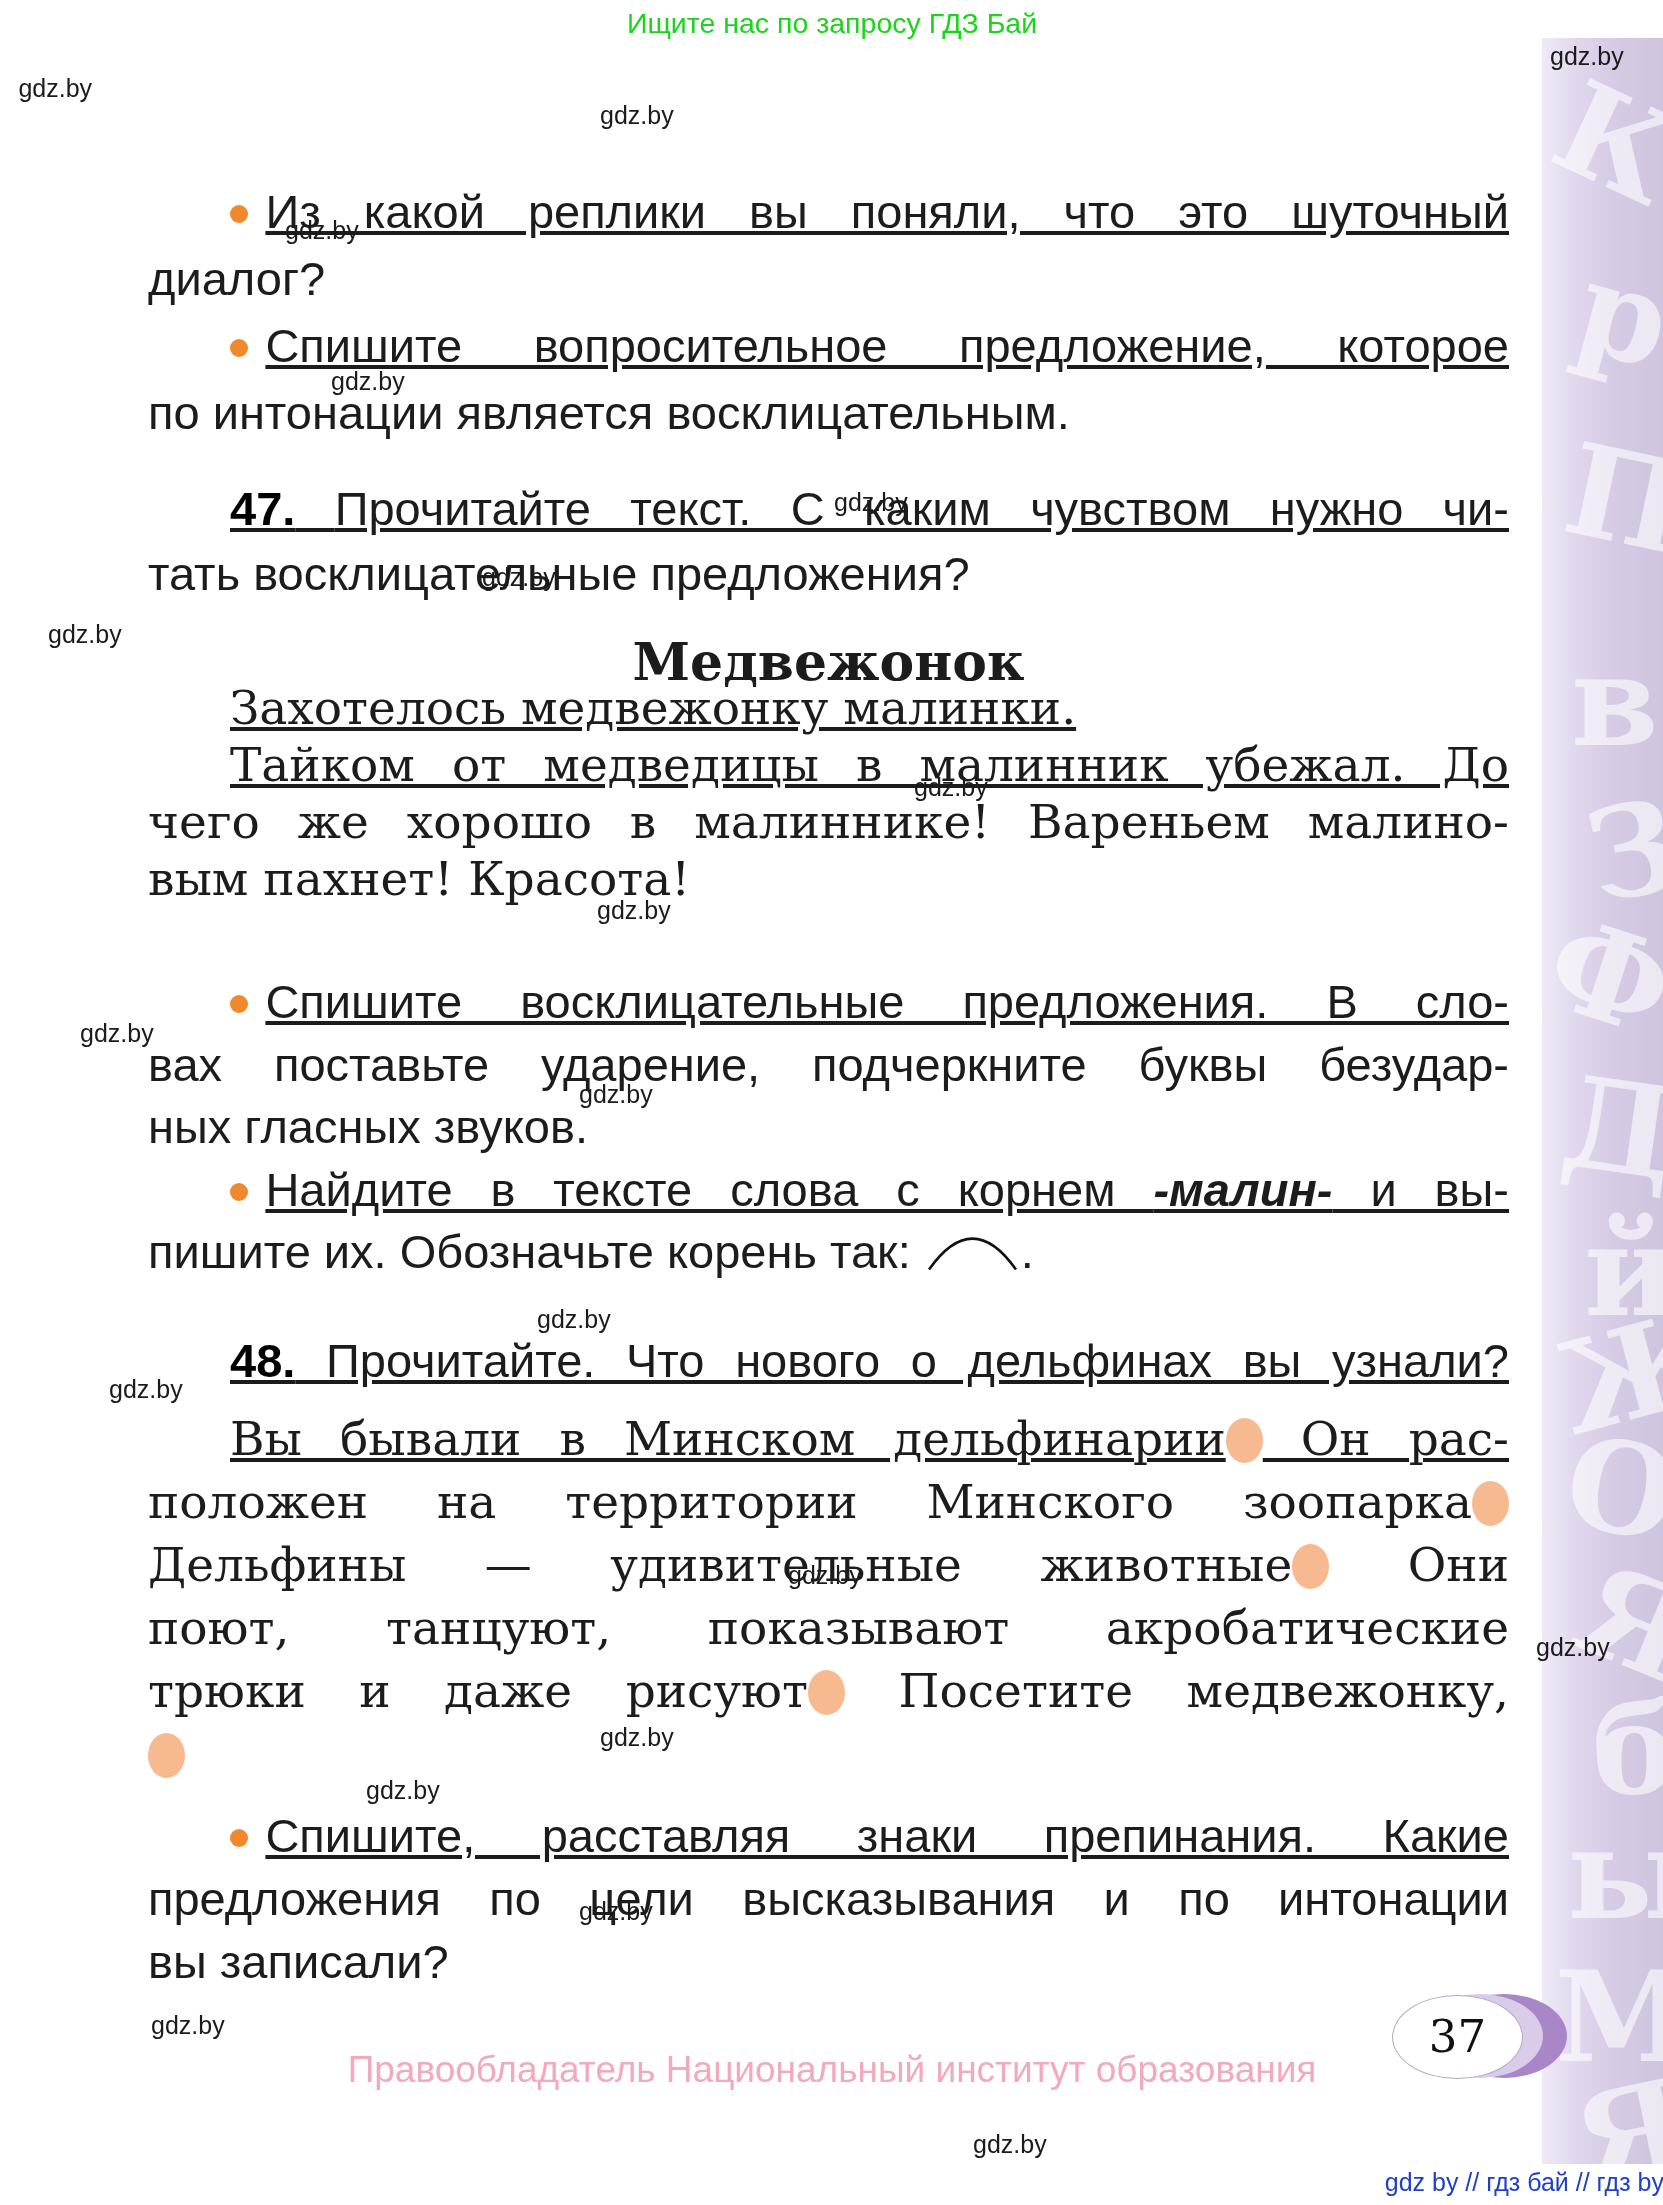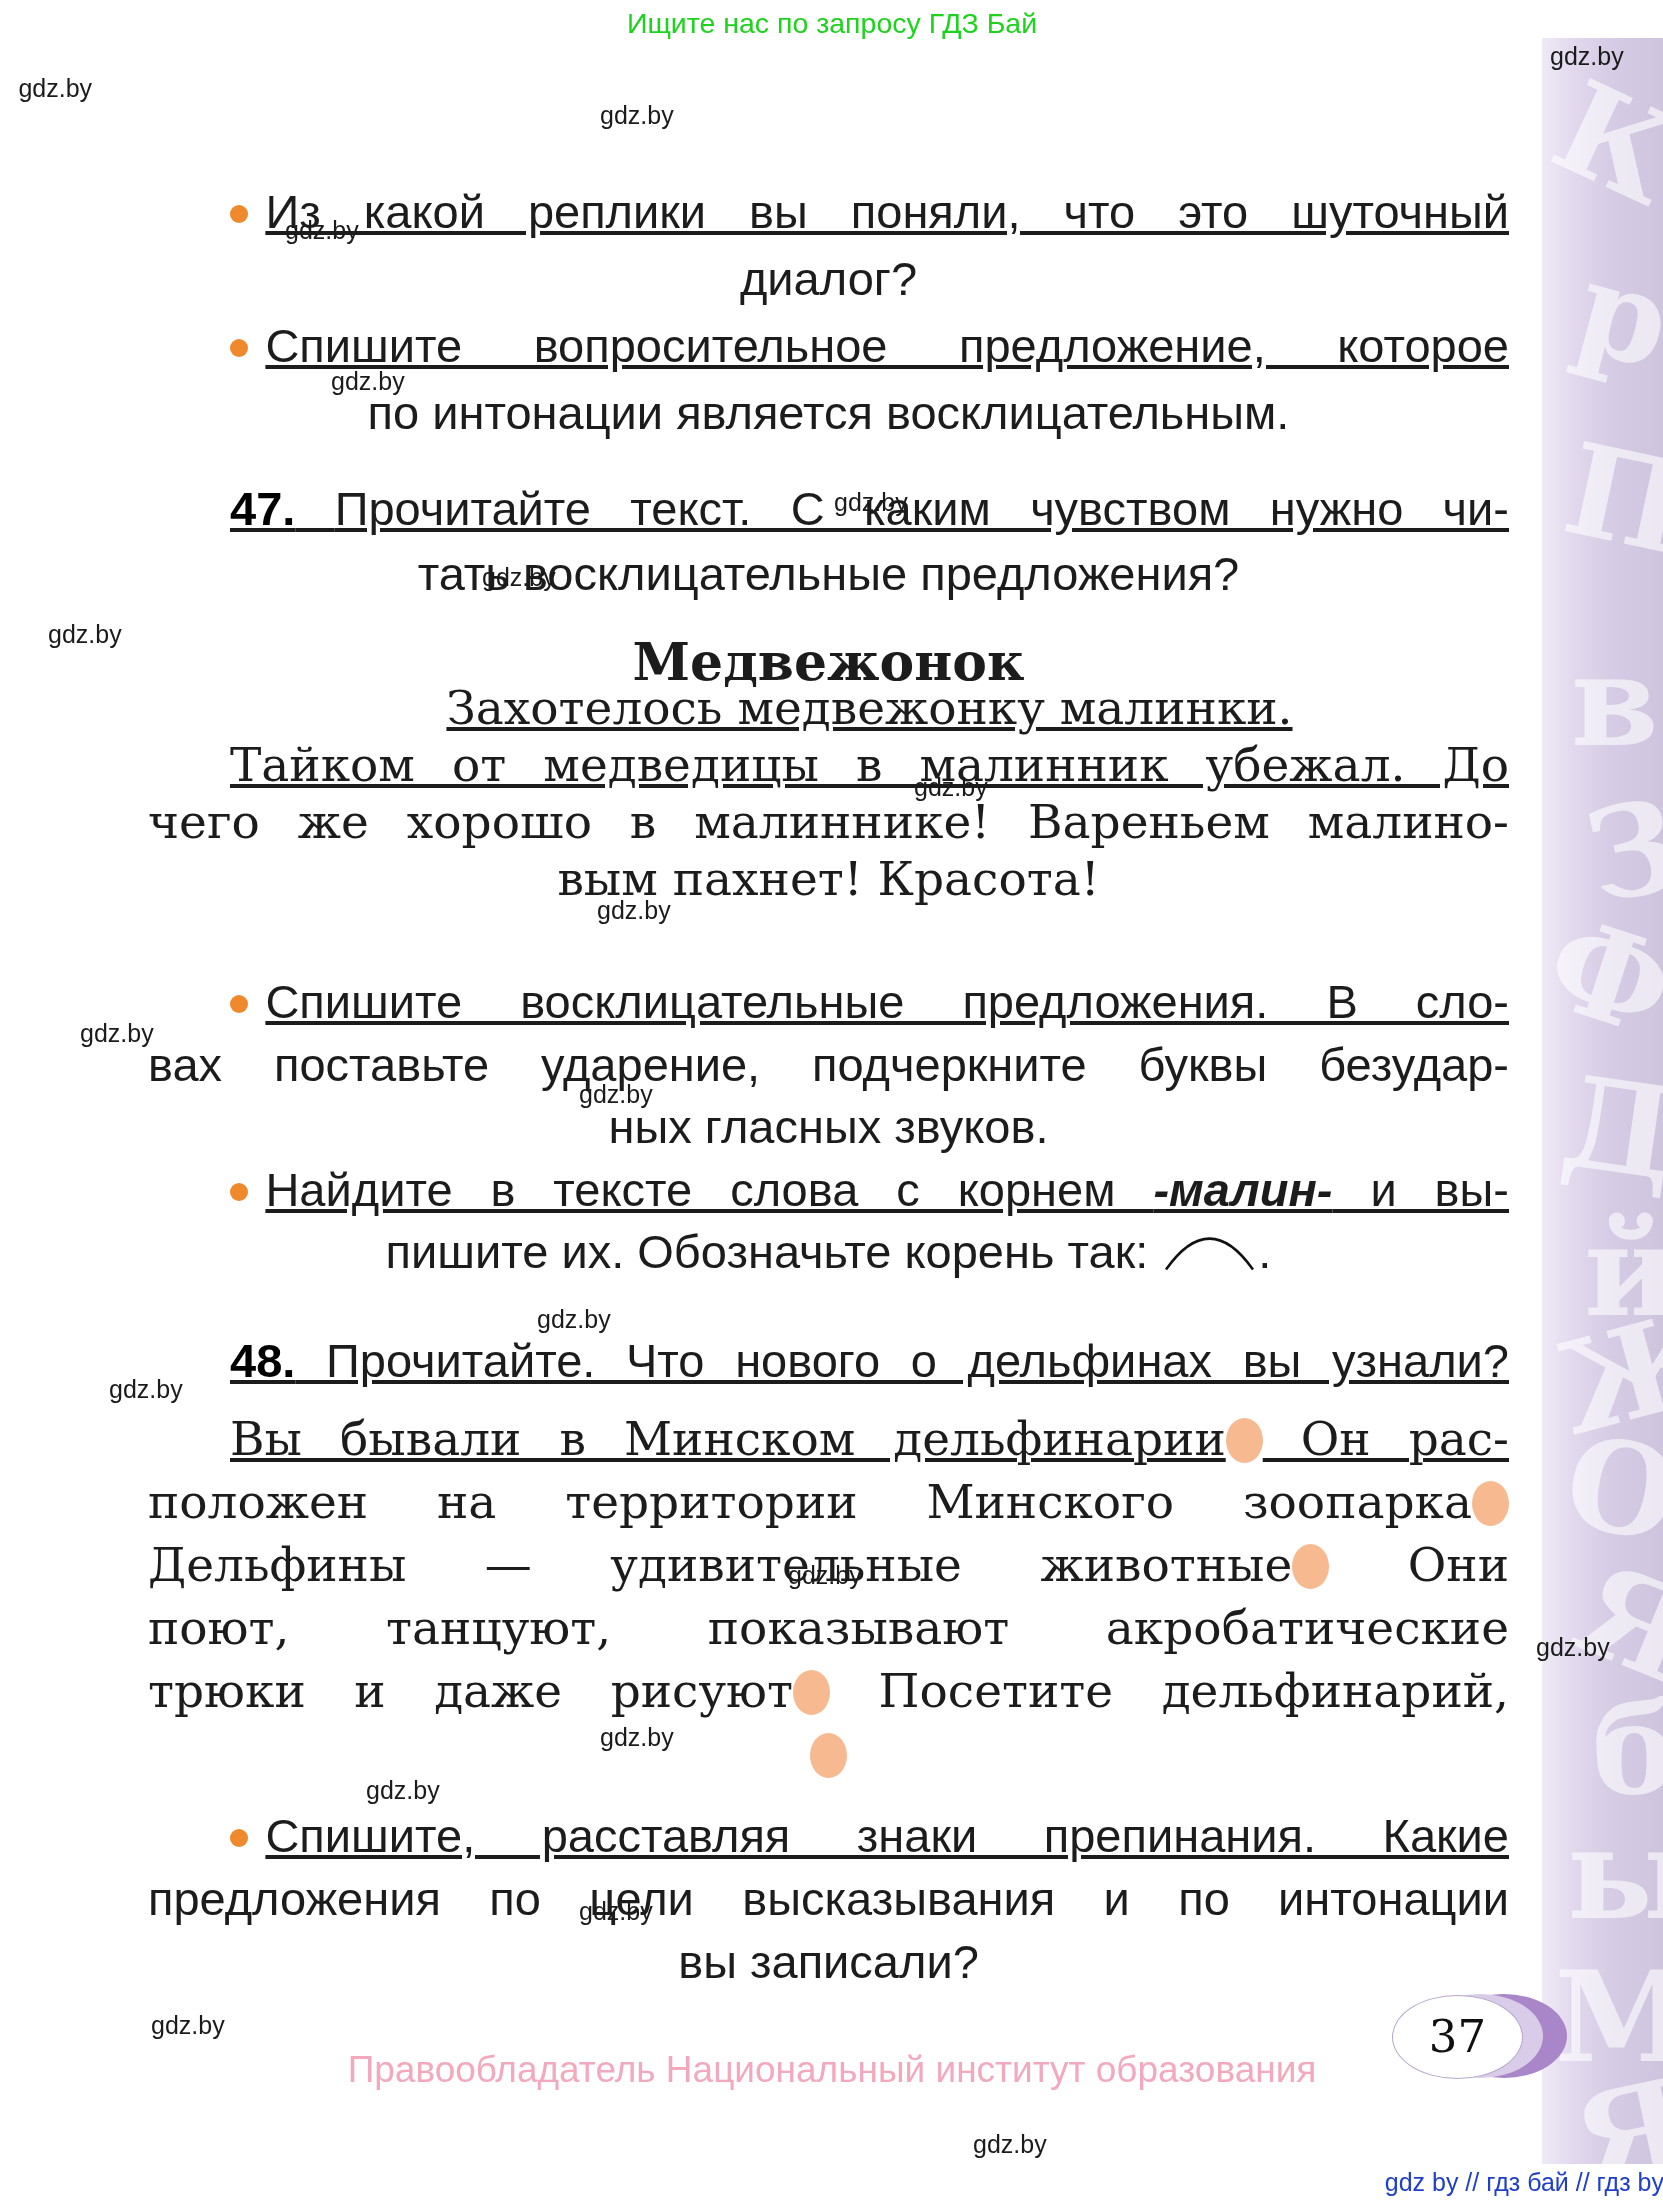--- a/index.html
+++ b/index.html
@@ -23,21 +23,21 @@
   #badge .c1{position:absolute;left:49px;top:1.7px;width:126px;height:84px;border-radius:50%;background:#a886c8;}
   #badge .c2{position:absolute;left:25px;top:1.7px;width:126px;height:84px;border-radius:50%;background:#d9cce8;}
   #badge .num{position:absolute;left:0;top:2.5px;width:129px;height:82px;border-radius:50%;background:#ffffff;
         border:1.7px solid #b5a6c9;display:flex;align-items:center;justify-content:center;
         font-family:"DejaVu Serif",serif;font-size:45px;color:#101010;}
   
   .ln{position:absolute;left:148px;width:1361px;color:#1c1c1c;line-height:1.25;}
   .sans{font-family:"Liberation Sans",sans-serif;font-size:47px;}
   .serif{font-family:"DejaVu Serif",serif;font-size:47px;}
   .just{text-align:justify;text-align-last:justify;}
-  .left{text-align:center;}
+  .left{text-align:left;}
   .ind{text-indent:82px;text-decoration:underline;}
   .title{text-align:center;font-weight:bold;font-family:"DejaVu Serif",serif;font-size:52px;margin-top:19px;}
   .exnum{color:#000000;font-weight:bold;}
   .bullet{display:inline-block;width:18.4px;height:18.4px;border-radius:50%;background:#f0882c;
           margin-right:17px;position:relative;top:-5px;}
   .pdot{display:inline-block;width:37px;height:45px;border-radius:50%;background:#f7ba90;
         vertical-align:-8.4px;}
   .arc svg{vertical-align:-5px;}
 </style>
 </head>
@@ -86,21 +86,21 @@
 <div class="ln sans left" style="top:1223px"><span>пишите их. Обозначьте корень так: </span><span class="arc"><svg width="97" height="42" viewBox="0 0 116 50">
         <path d="M6 46 Q58 -28 110 46" fill="none" stroke="#111" stroke-width="3"></path>
       </svg></span><span>.</span></div>
 
 <div class="ln sans just ind" style="top:1332px"><span class="exnum">48.</span> <span>Прочитайте. Что нового о дельфинах вы узнали?</span></div>
 
 <div class="ln serif just ind" style="top:1410px"><span>Вы бывали в Минском дельфинарии</span><span class="pdot"></span><span> Он рас-</span></div>
 <div class="ln serif just" style="top:1473px"><span>положен на территории Минского зоопарка</span><span class="pdot"></span></div>
 <div class="ln serif just" style="top:1536px"><span>Дельфины — удивительные животные</span><span class="pdot"></span><span> Они</span></div>
 <div class="ln serif just" style="top:1599px"><span>поют, танцуют, показывают акробатические</span></div>
-<div class="ln serif just" style="top:1662px"><span>трюки и даже рисуют</span><span class="pdot"></span><span> Посетите дельфинарий,</span></div>
+<div class="ln serif just" style="top:1662px"><span>трюки и даже рисуют</span><span class="pdot"></span><span> Посетите медвежонку,</span></div>
 <div class="ln serif left" style="top:1725px"><span class="pdot"></span></div>
 
 <div class="ln sans just ind" style="top:1807px"><span class="bullet"></span><span>Спишите, расставляя знаки препинания. Какие</span></div>
 <div class="ln sans just" style="top:1870px"><span>предложения по цели высказывания и по интонации</span></div>
 <div class="ln sans left" style="top:1933px"><span>вы записали?</span></div>
 
 <div id="copyright">Правообладатель Национальный институт образования</div>
 <div id="badge">
   <div class="c1"></div>
   <div class="c2"></div>

